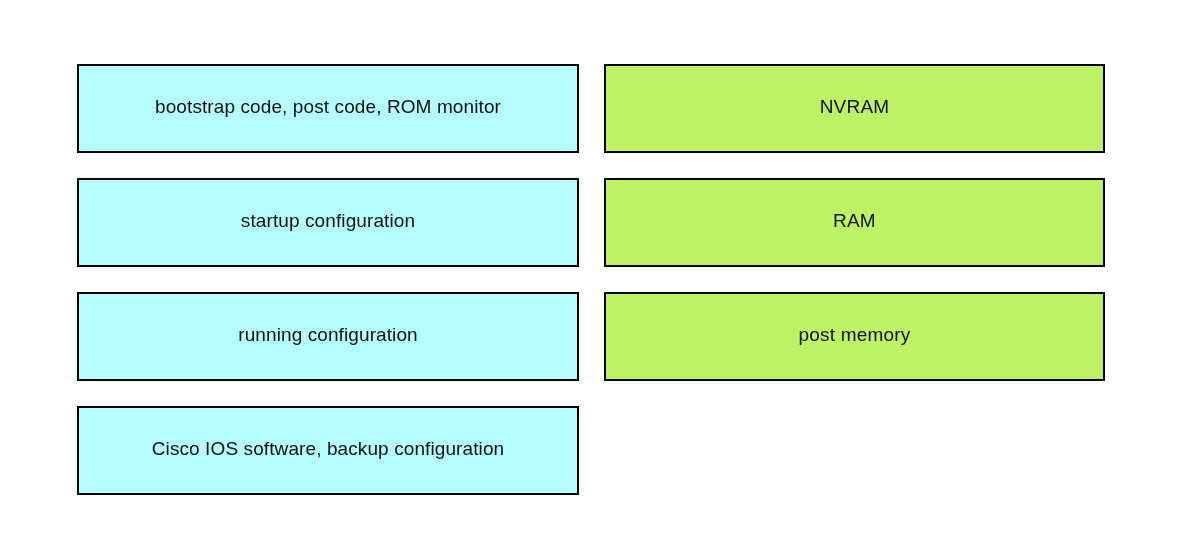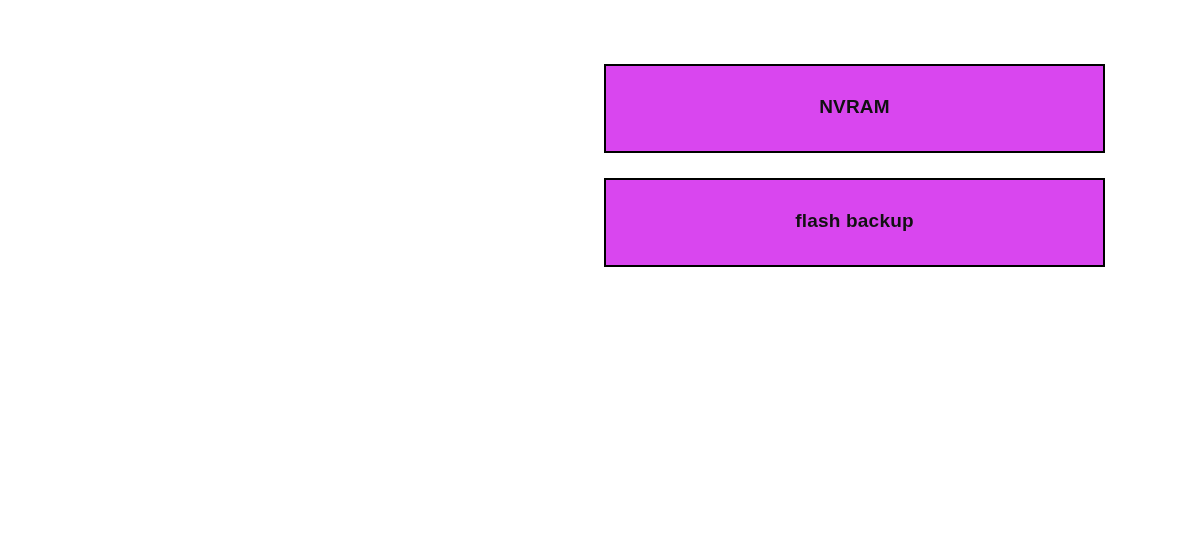--- a/index.html
+++ b/index.html
@@ -39,21 +39,21 @@
     display: flex;
     align-items: center;
     justify-content: center;
     margin-bottom: 25px;
     position: relative;
   }
 
   .box:last-child { margin-bottom: 0; }
 
   .box-left  { background: #b5fcfc; }
-  .box-right { background: #d946ef; font-weight: bold; }
+  .box-right { background: #bef264; }
 
   .box-label {
     color: #111111;
     text-align: center;
     line-height: 1;
     position: relative;
     top: -2px;
     padding: 0 10px;
     white-space: nowrap;
   }
@@ -66,28 +66,50 @@
   .box-right .box-label {
     font-size: 19px;
     letter-spacing: 0.2px;
   }
 </style>
 </head>
 <body>
 
 <div class="diagram">
 
+  <div class="column column-left">
+
+    <div class="box box-left">
+      <span class="box-label">bootstrap code, post code, ROM monitor</span>
+    </div>
+
+    <div class="box box-left">
+      <span class="box-label">startup configuration</span>
+    </div>
+
+    <div class="box box-left">
+      <span class="box-label">running configuration</span>
+    </div>
+
+    <div class="box box-left">
+      <span class="box-label">Cisco IOS software, backup configuration</span>
+    </div>
+
+  </div>
 
   <div class="column column-right">
 
     <div class="box box-right">
       <span class="box-label">NVRAM</span>
     </div>
 
+    <div class="box box-right">
+      <span class="box-label">RAM</span>
+    </div>
 
 
     <div class="box box-right">
-      <span class="box-label">flash backup</span>
+      <span class="box-label">post memory</span>
     </div>
 
   </div>
 
 </div>
 
 </body></html>

